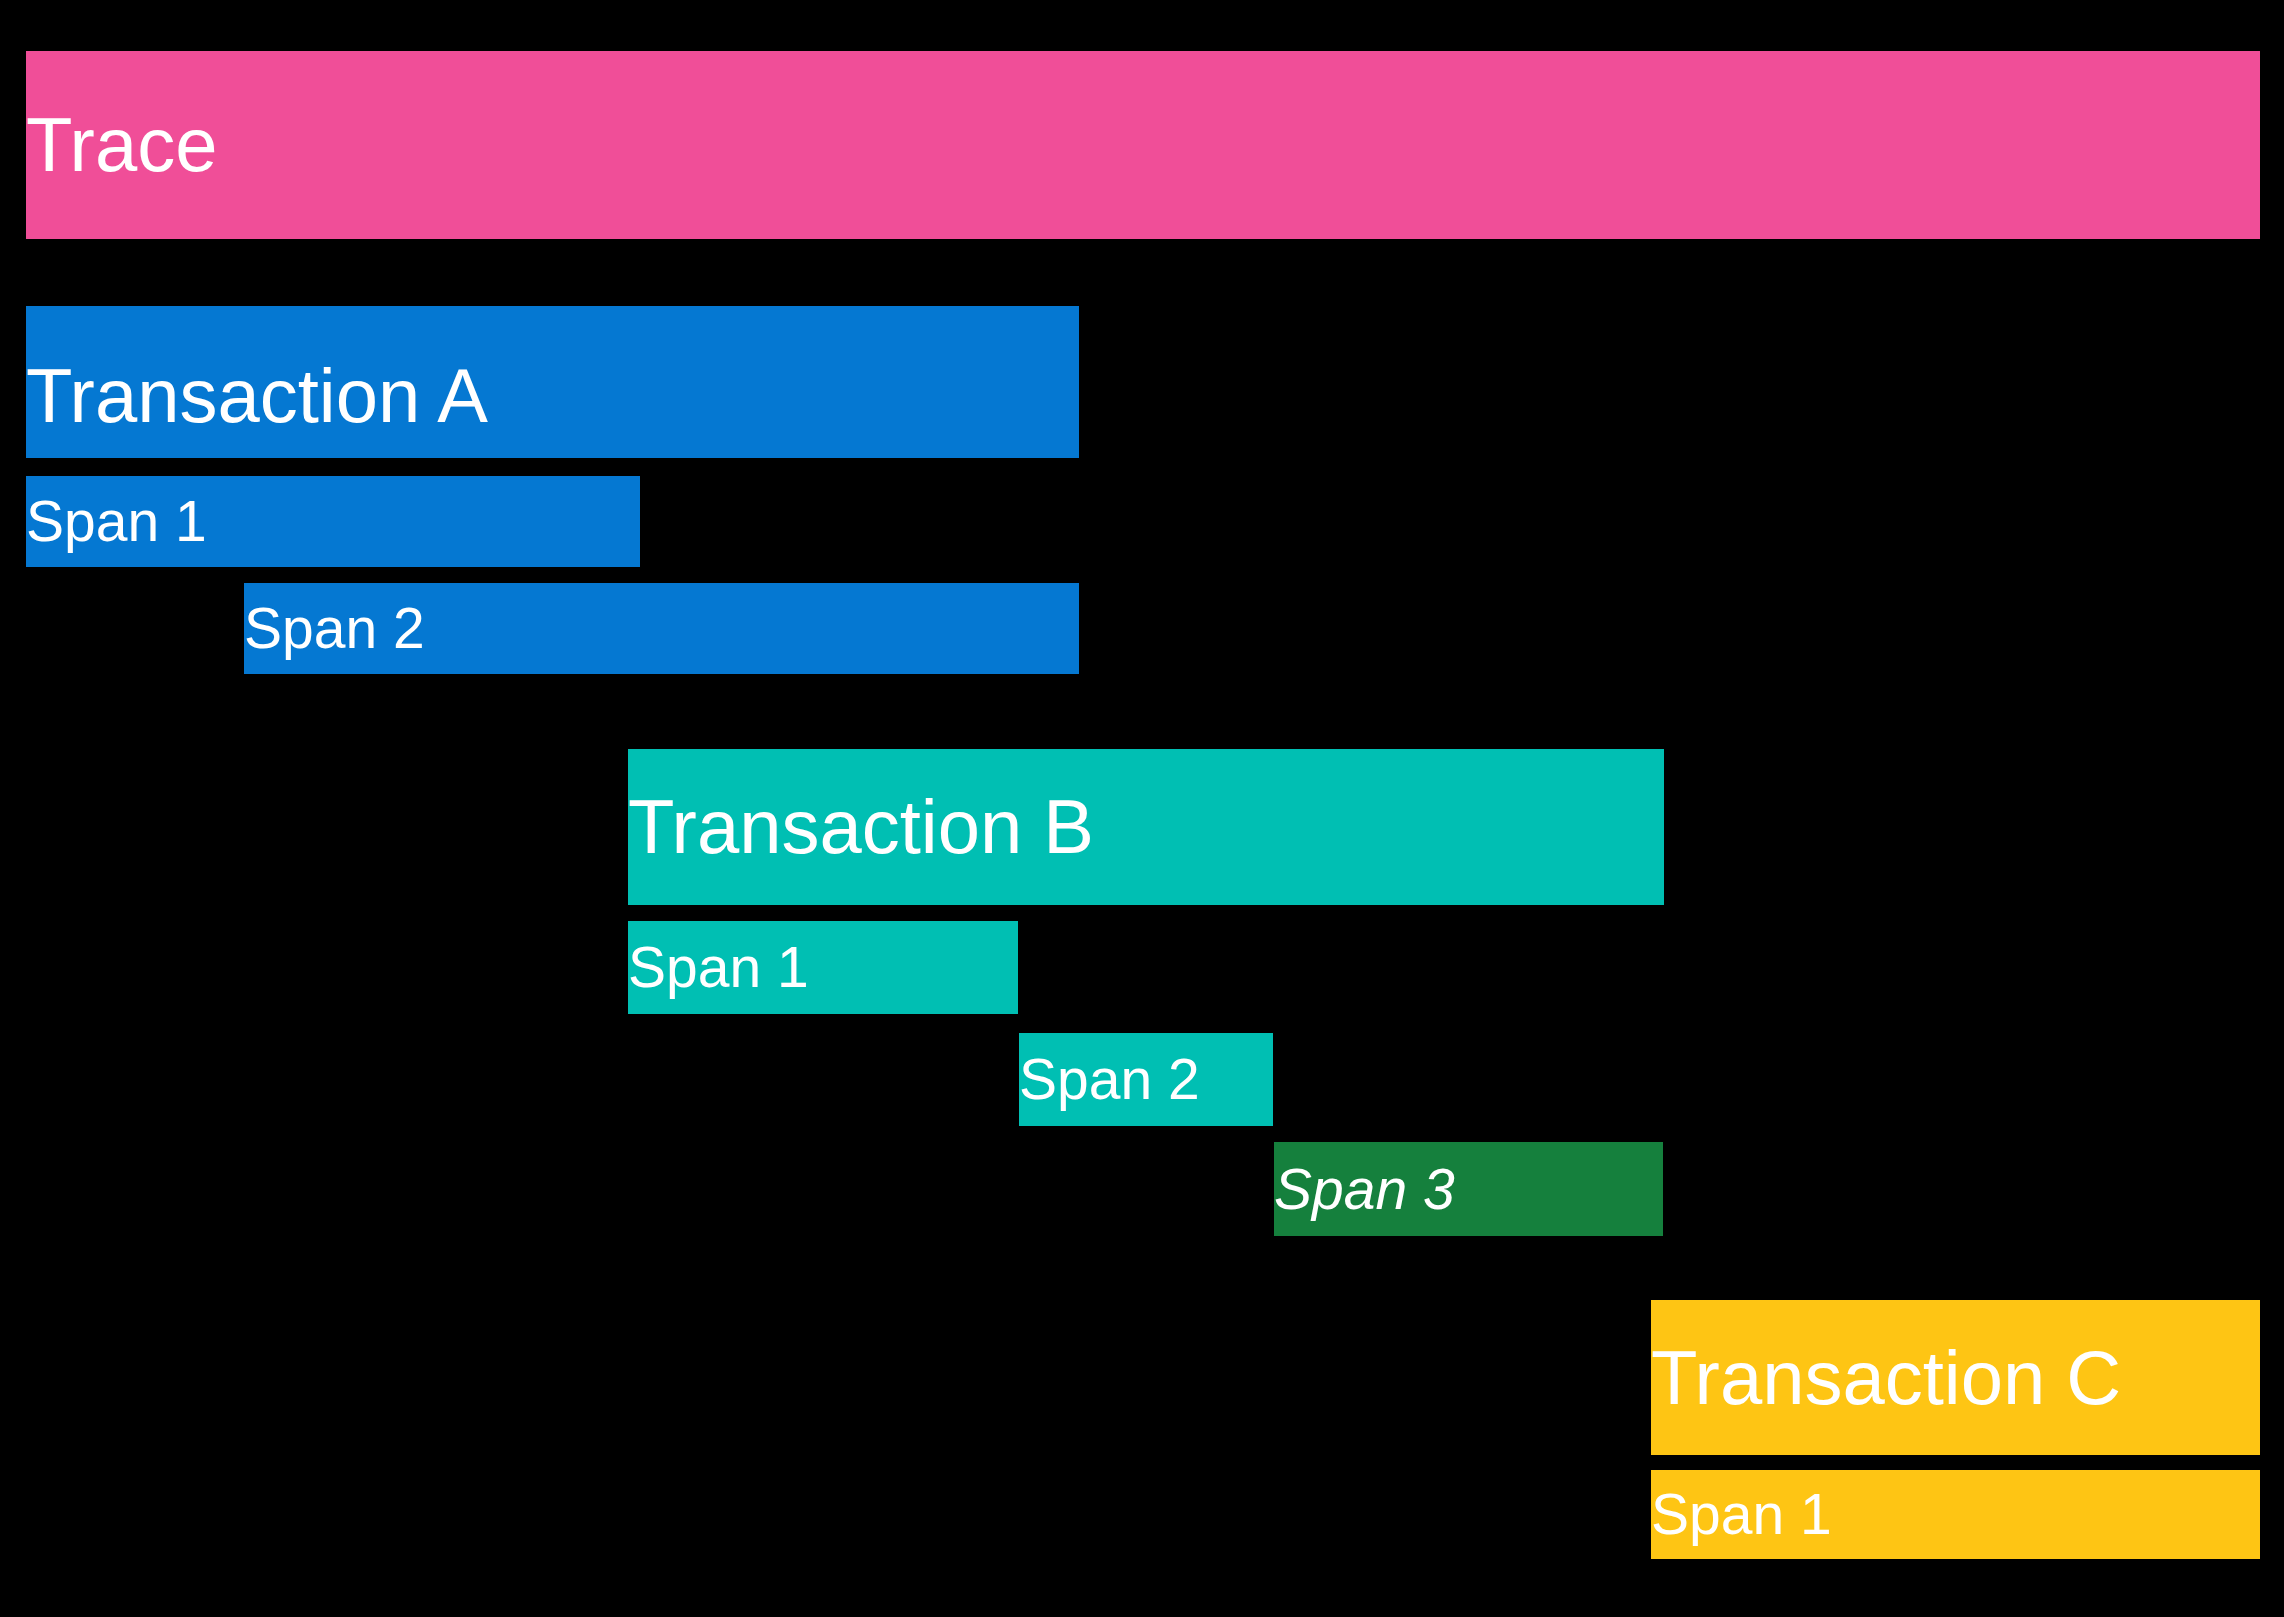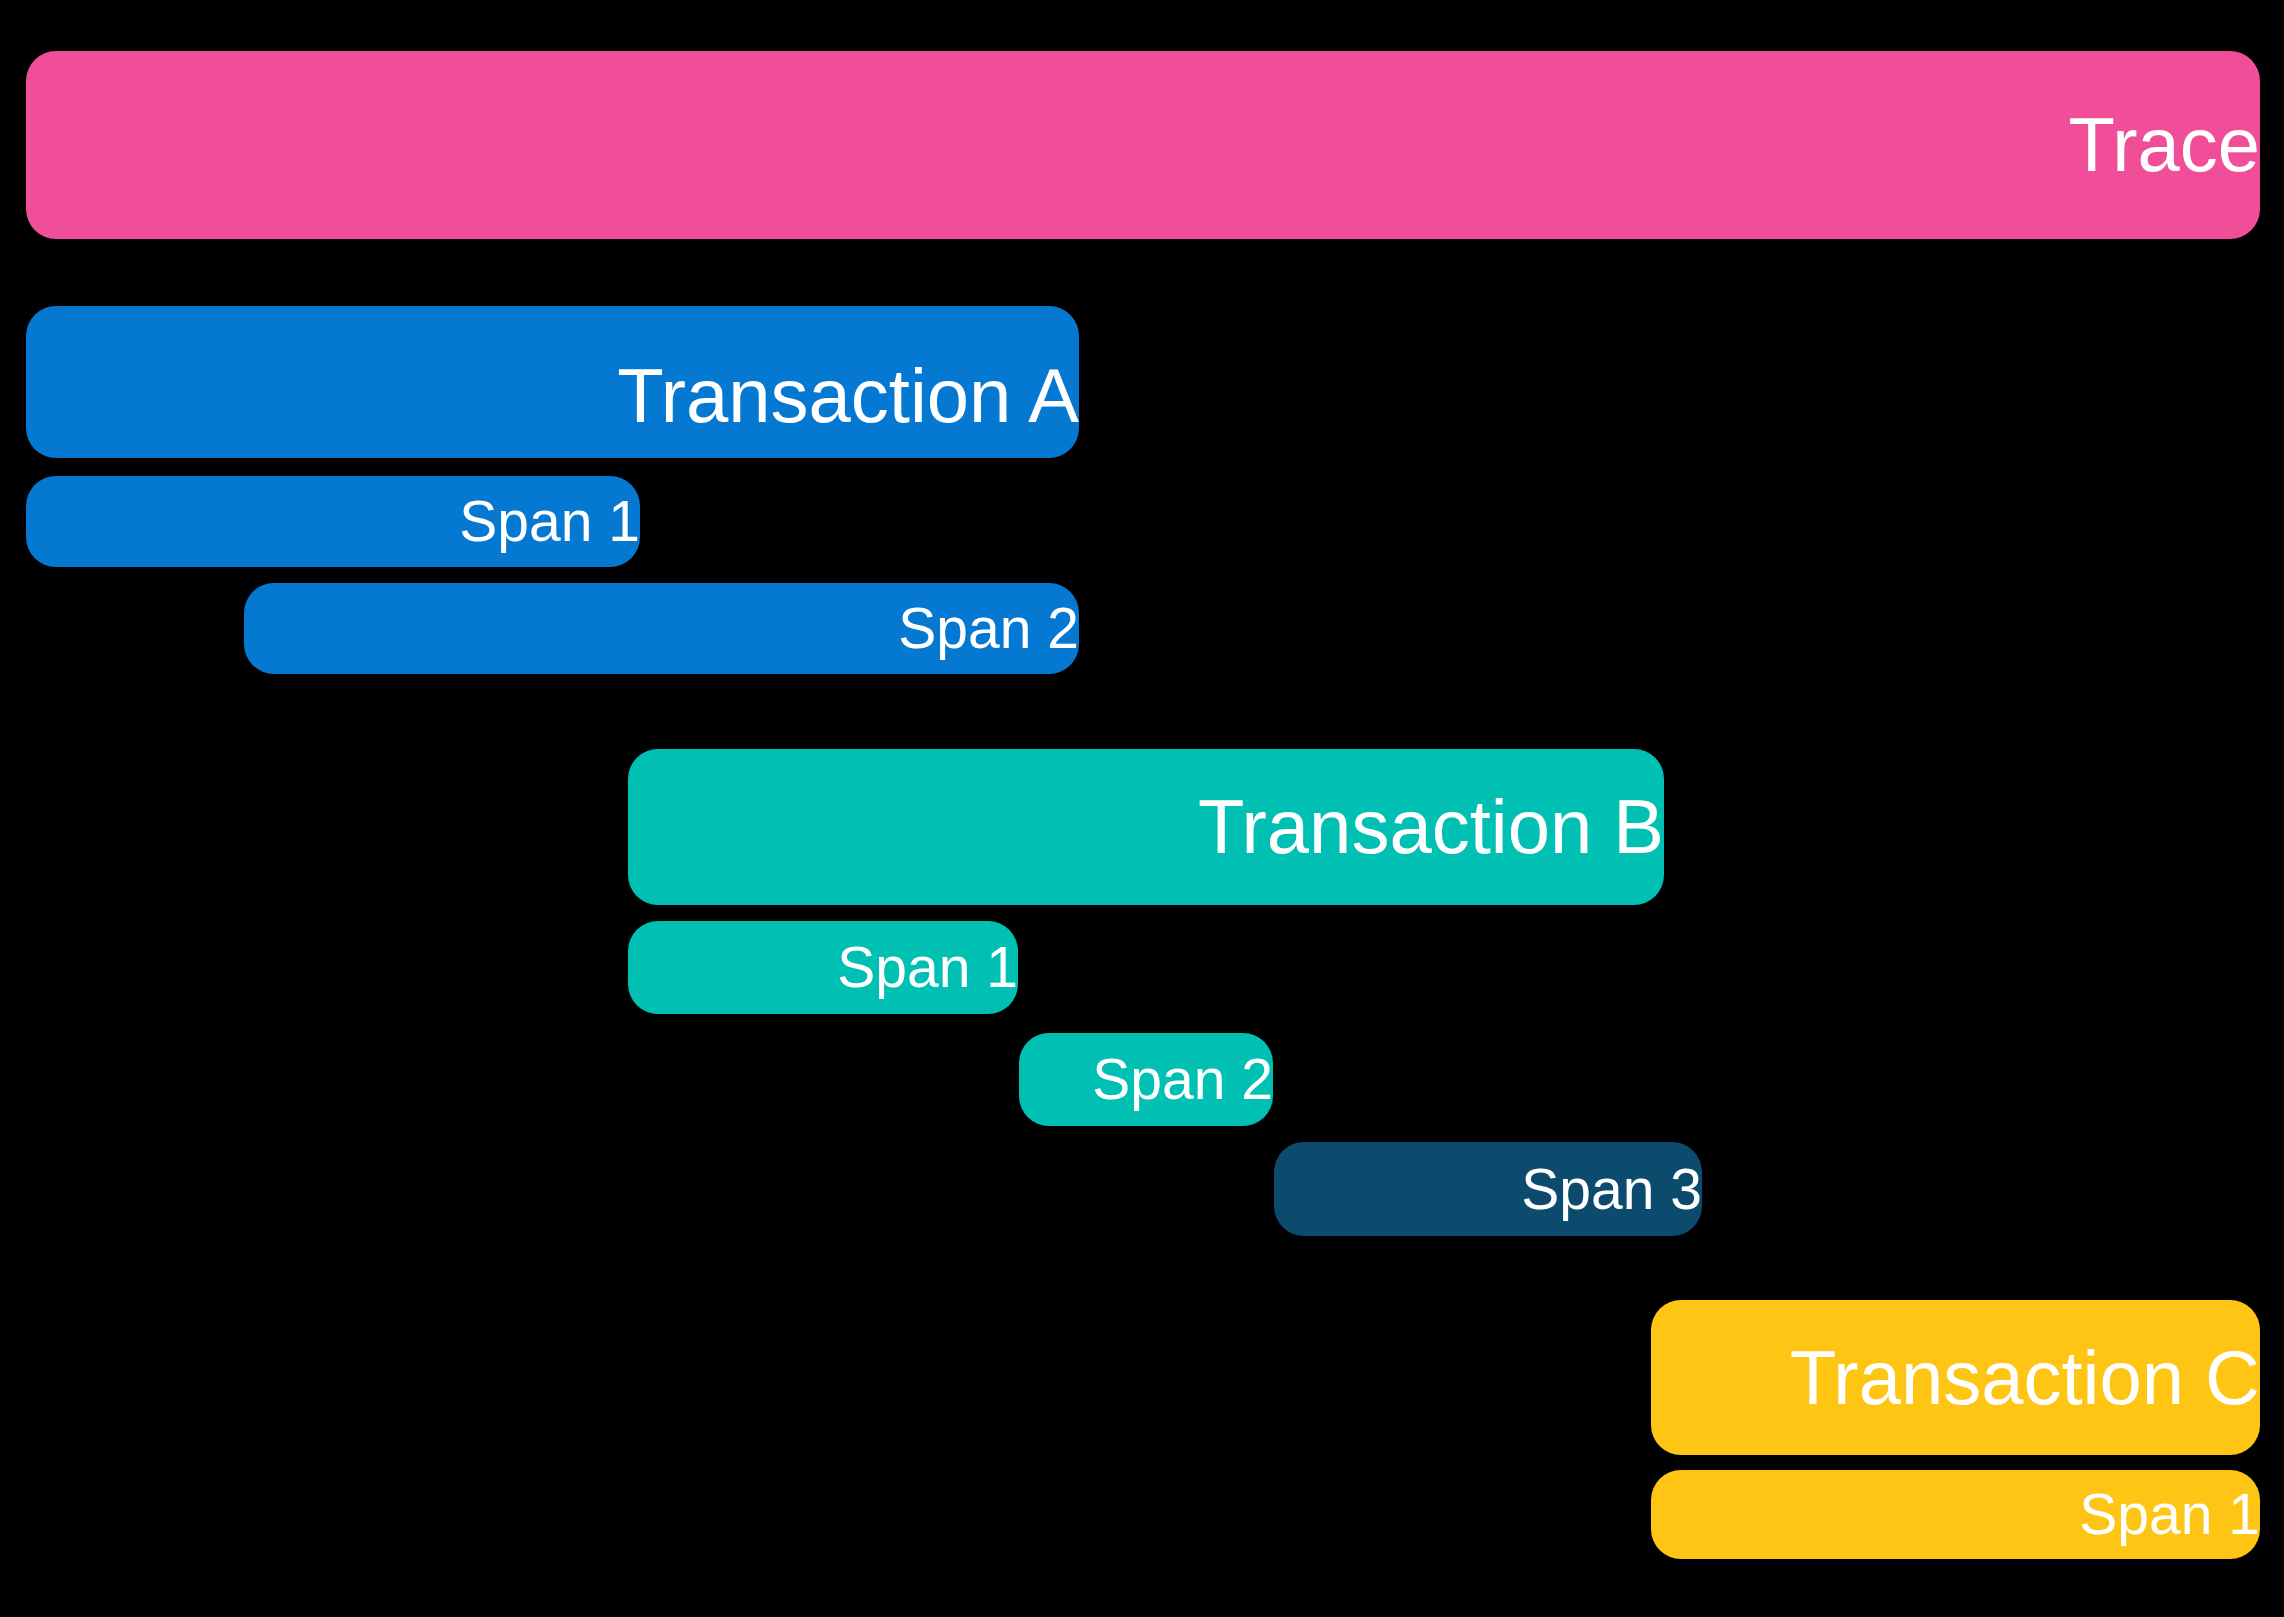--- a/index.html
+++ b/index.html
@@ -12,23 +12,22 @@
     width: 2284px;
     height: 1618px;
     background: #000000;
     overflow: hidden;
     font-family: "Liberation Sans", sans-serif;
   }
   .bar {
     position: absolute;
     display: flex;
     align-items: center;
-    justify-content: flex-end;
+    justify-content: flex-start;
     box-sizing: border-box;
-    border-radius: 30px;
   }
   .bar-label {
     color: #FFFFFF;
     font-weight: 400;
     line-height: 1;
     white-space: nowrap;
   }
 </style>
 </head>
 <body>
@@ -48,21 +47,21 @@
     </div>
     <div class="bar" style="left: 628px; top: 749px; width: 1036px; height: 156px; background: rgb(0, 191, 179);">
       <span class="bar-label" style="font-size: 76px; color: rgb(255, 255, 255);">Transaction B</span>
     </div>
     <div class="bar" style="left: 628px; top: 921px; width: 390px; height: 93px; background: rgb(0, 191, 179);">
       <span class="bar-label" style="font-size: 57px; color: rgb(255, 255, 255);">Span 1</span>
     </div>
     <div class="bar" style="left: 1019px; top: 1033px; width: 254px; height: 93px; background: rgb(0, 191, 179);">
       <span class="bar-label" style="font-size: 57px; color: rgb(255, 255, 255);">Span 2</span>
     </div>
-    <div class="bar" style="left: 1274px; top: 1142px; width: 428px; height: 94px; background: #0c4a6e;">
+    <div class="bar" style="left: 1274px; top: 1142px; width: 389px; height: 94px; background: #15803d; font-style: italic;">
       <span class="bar-label" style="font-size: 57px; color: rgb(255, 255, 255);">Span 3</span>
     </div>
     <div class="bar" style="left: 1651px; top: 1300px; width: 609px; height: 155px; background: rgb(254, 197, 20);">
       <span class="bar-label" style="font-size: 76px; color: rgb(255, 255, 255);">Transaction C</span>
     </div>
     <div class="bar" style="left: 1651px; top: 1470px; width: 609px; height: 89px; background: rgb(254, 197, 20);">
       <span class="bar-label" style="font-size: 57px; color: rgb(255, 255, 255);">Span 1</span>
     </div>
   </div>
 

